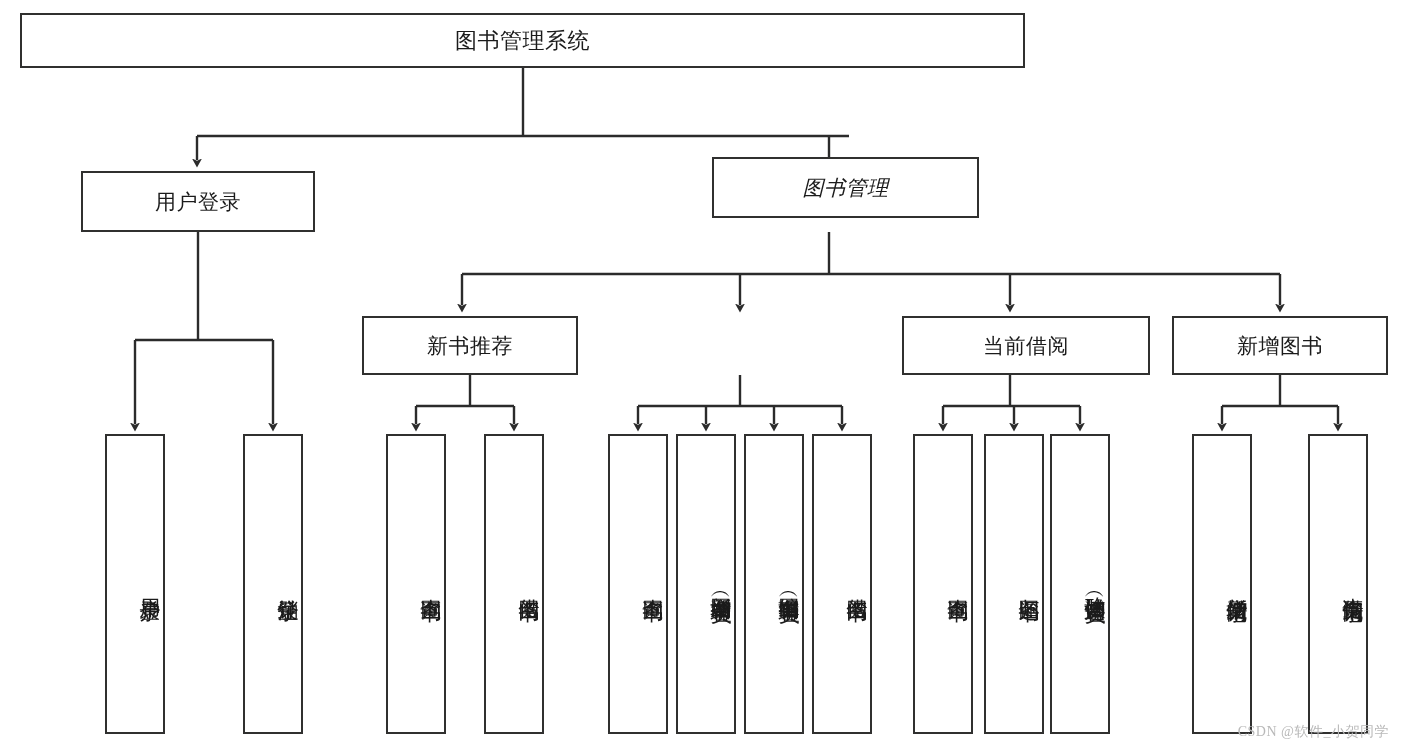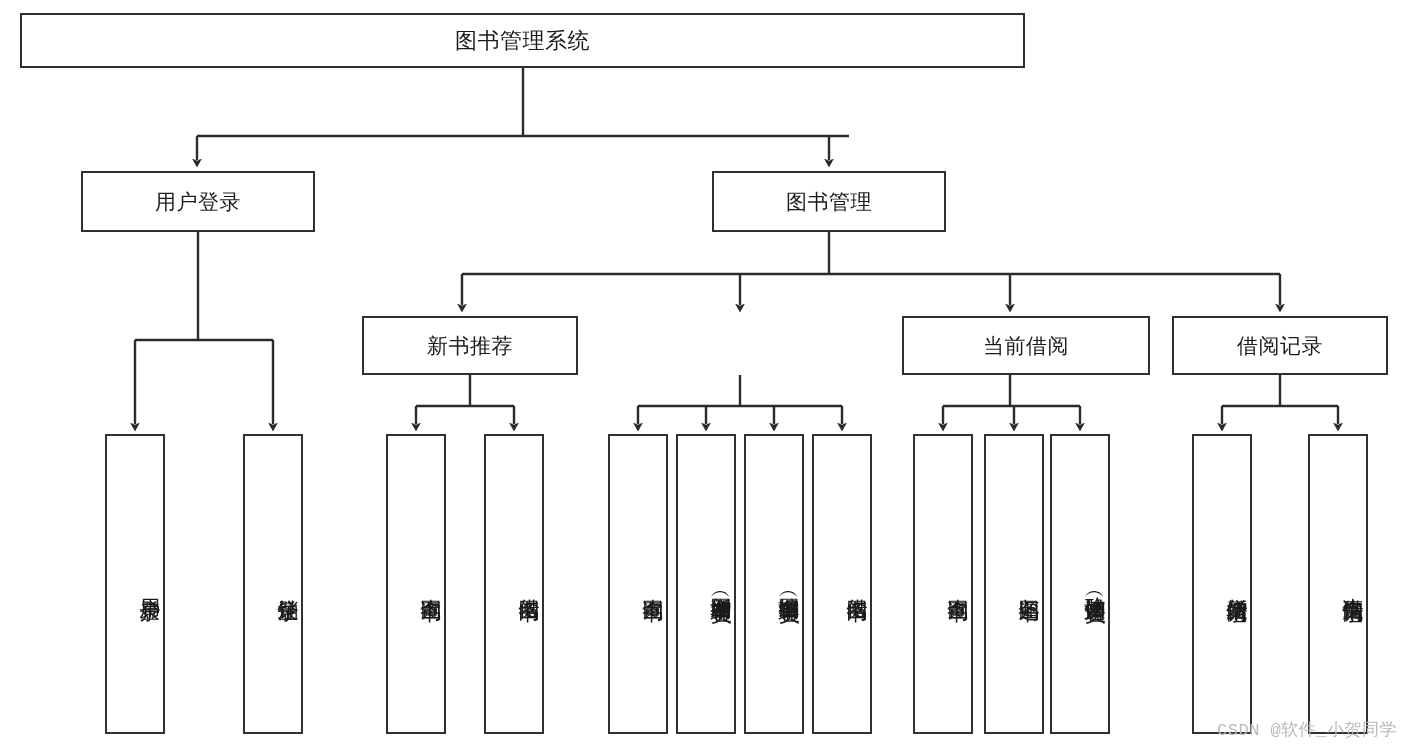--- a/index.html
+++ b/index.html
@@ -60,28 +60,28 @@
     justify-content: center;
   }
   .node-vertical .vtext {
     writing-mode: vertical-rl;
     text-orientation: upright;
     display: block;
     text-align: start;
   }
   .watermark {
     position: absolute;
-    right: 8px;
+    right: 16px;
     bottom: 6px;
-    font-size: 17px;
+    font-size: 14px;
     color: #b9b9b9;
     letter-spacing: 0.5px;
     white-space: nowrap;
     z-index: 3;
-    font-family: Liberation Mono, monospace;
+    font-family: Liberation Serif, serif;
   }
 </style>
 </head>
 <body>
 
 <div id="diagram-root">
 
   <svg class="connectors" viewBox="0 0 1405 747" xmlns="http://www.w3.org/2000/svg">
     <defs>
       <marker id="arrowhead" markerWidth="9" markerHeight="10" refX="1.5" refY="5" orient="auto" markerUnits="userSpaceOnUse">
@@ -132,32 +132,32 @@
     </g>
   </svg>
 
   <div class="node node-horizontal node-root" style="left: 20px; top: 13px; width: 1005px; height: 55px;">
     <span>图书管理系统</span>
   </div>
 
   <div class="node node-horizontal" style="left: 81px; top: 171px; width: 234px; height: 61px;">
     <span>用户登录</span>
   </div>
-  <div class="node node-horizontal" style="left: 712px; top: 171px; width: 234px; height: 61px;">
+  <div class="node node-horizontal" style="left: 712px; top: 157px; width: 267px; height: 61px; font-style: italic;">
     <span>图书管理</span>
   </div>
 
   <div class="node node-horizontal" style="left: 362px; top: 316px; width: 216px; height: 59px;">
     <span>新书推荐</span>
   </div>
   <div class="node node-horizontal" style="left: 902px; top: 316px; width: 248px; height: 59px;">
     <span>当前借阅</span>
   </div>
   <div class="node node-horizontal" style="left: 1172px; top: 316px; width: 216px; height: 59px;">
-    <span>借阅记录</span>
+    <span>新增图书</span>
   </div>
 
   <div class="node node-vertical" style="left: 105px; top: 434px; width: 60px; height: 300px;">
     <span class="vtext">用户登录</span>
   </div>
   <div class="node node-vertical" style="left: 243px; top: 434px; width: 60px; height: 300px;">
     <span class="vtext">注销登录</span>
   </div>
   <div class="node node-vertical" style="left: 386px; top: 434px; width: 60px; height: 300px;">
     <span class="vtext">查询图书</span>

